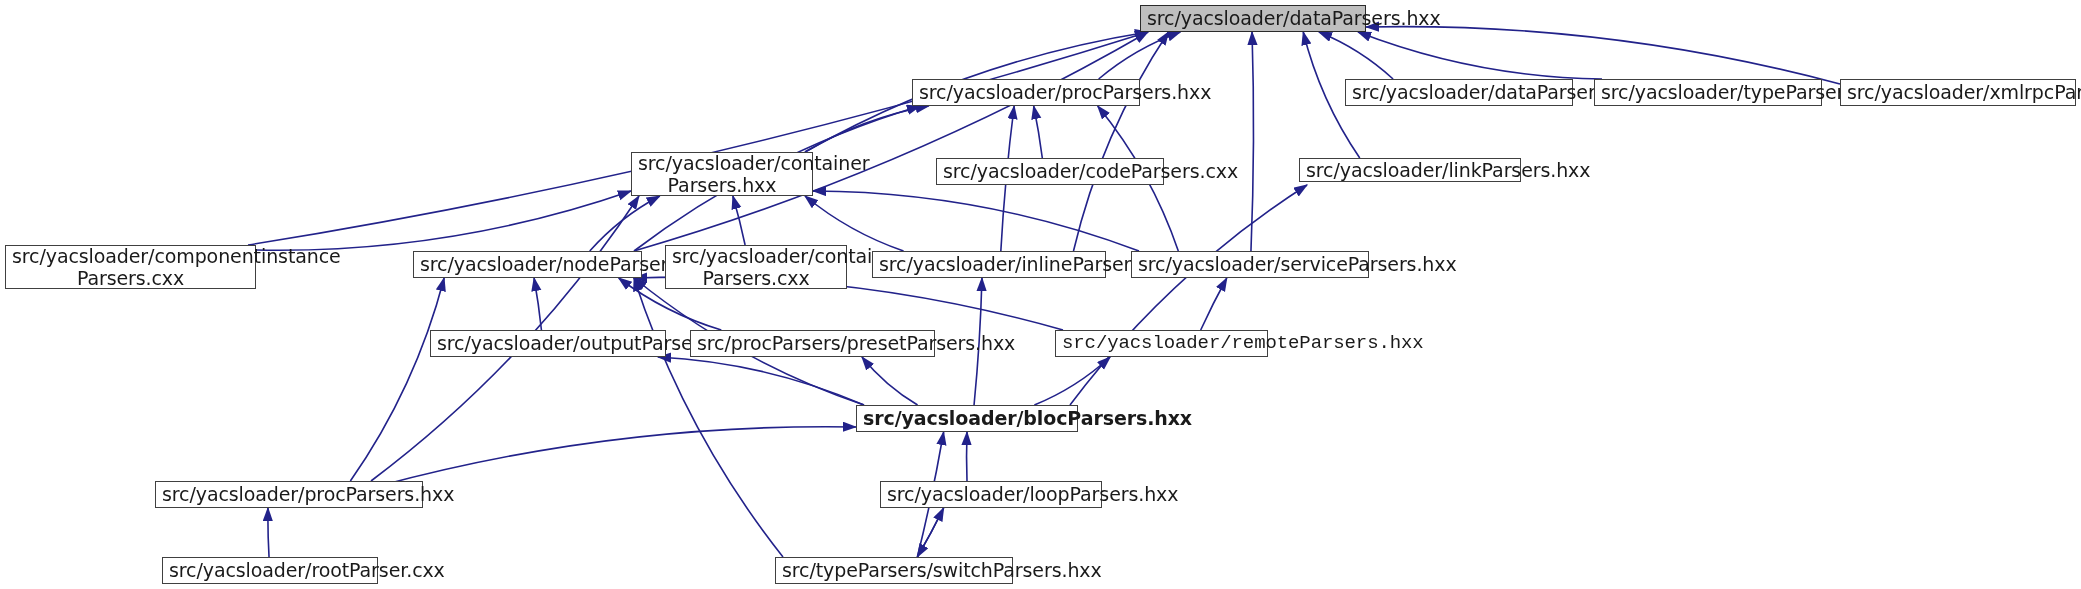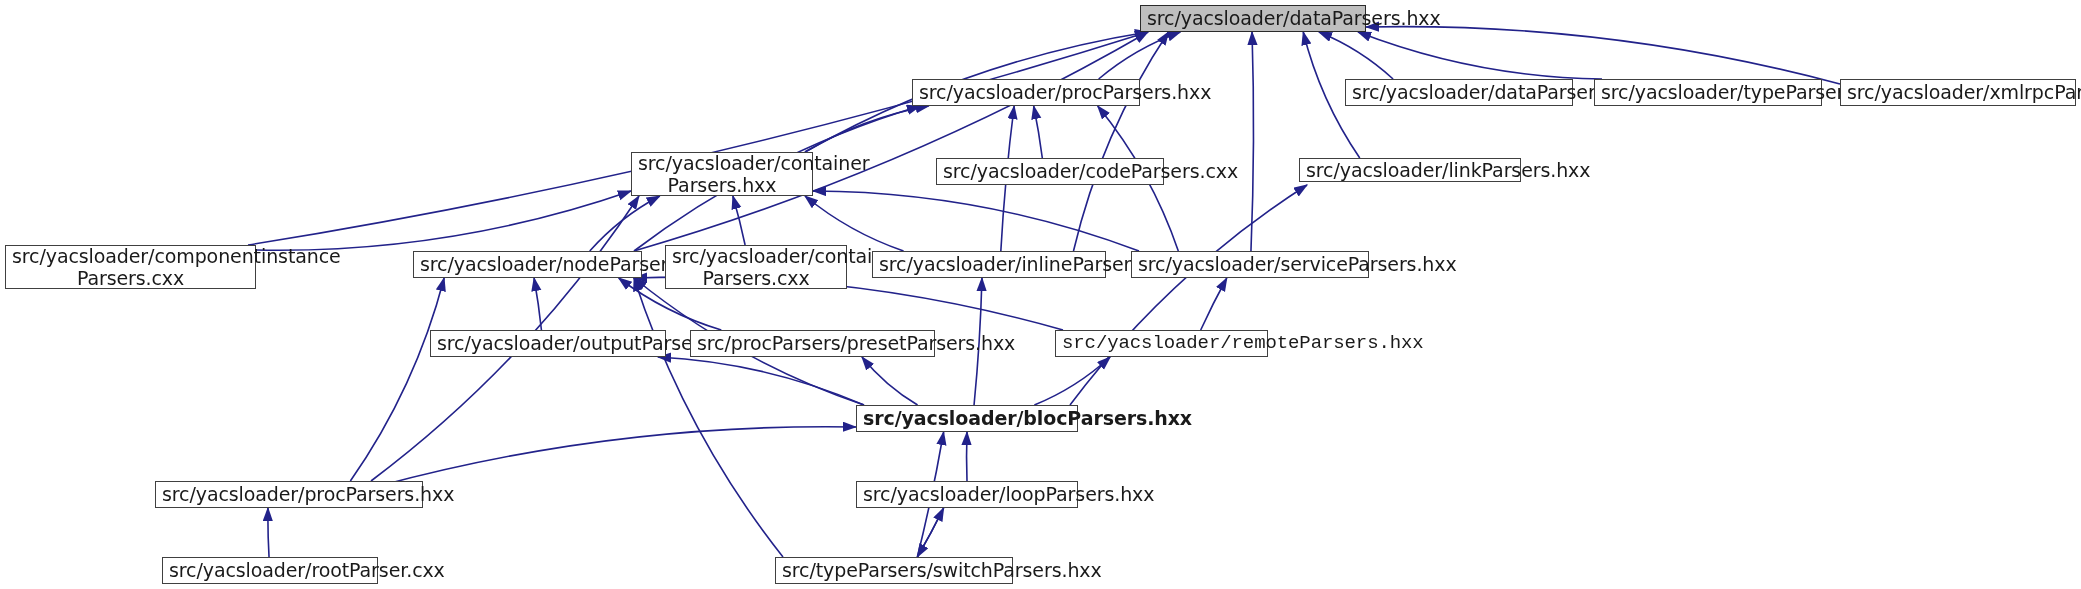--- a/index.html
+++ b/index.html
@@ -115,17 +115,17 @@
       <div class="node" style="left: 413px; top: 251px; width: 229px; height: 27px;"><span class="node-label">src/yacsloader/nodeParsers.hxx</span></div>
       <div class="node" style="left: 665px; top: 245px; width: 182px; height: 44px;"><span class="node-label">src/yacsloader/container
 Parsers.cxx</span></div>
       <div class="node" style="left: 872px; top: 251px; width: 234px; height: 27px;"><span class="node-label">src/yacsloader/inlineParsers.hxx</span></div>
       <div class="node" style="left: 1131px; top: 251px; width: 238px; height: 27px;"><span class="node-label">src/yacsloader/serviceParsers.hxx</span></div>
       <div class="node" style="left: 430px; top: 330px; width: 236px; height: 27px;"><span class="node-label">src/yacsloader/outputParsers.hxx</span></div>
       <div class="node" style="left: 690px; top: 330px; width: 245px; height: 27px;"><span class="node-label">src/procParsers/presetParsers.hxx</span></div>
       <div class="node" style="left: 1055px; top: 330px; width: 213px; height: 27px; font-family: Liberation Mono, monospace;"><span class="node-label">src/yacsloader/remoteParsers.hxx</span></div>
       <div class="node" style="left: 856px; top: 405px; width: 222px; height: 27px; font-weight: bold;"><span class="node-label">src/yacsloader/blocParsers.hxx</span></div>
       <div class="node" style="left: 155px; top: 481px; width: 268px; height: 27px;"><span class="node-label">src/yacsloader/procParsers.hxx</span></div>
-      <div class="node" style="left: 856px; top: 481px; width: 222px; height: 27px;"><span class="node-label">src/yacsloader/loopParsers.hxx</span></div>
+      <div class="node" style="left: 880px; top: 481px; width: 222px; height: 27px;"><span class="node-label">src/yacsloader/loopParsers.hxx</span></div>
       <div class="node" style="left: 162px; top: 557px; width: 216px; height: 27px;"><span class="node-label">src/yacsloader/rootParser.cxx</span></div>
       <div class="node" style="left: 775px; top: 557px; width: 238px; height: 27px;"><span class="node-label">src/typeParsers/switchParsers.hxx</span></div>
     </div>
 </div>
 
 </body></html>

